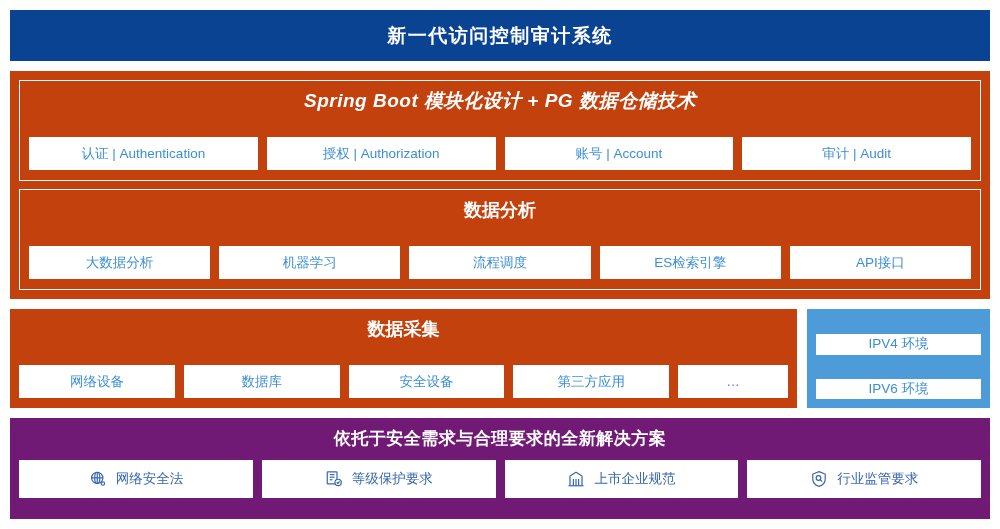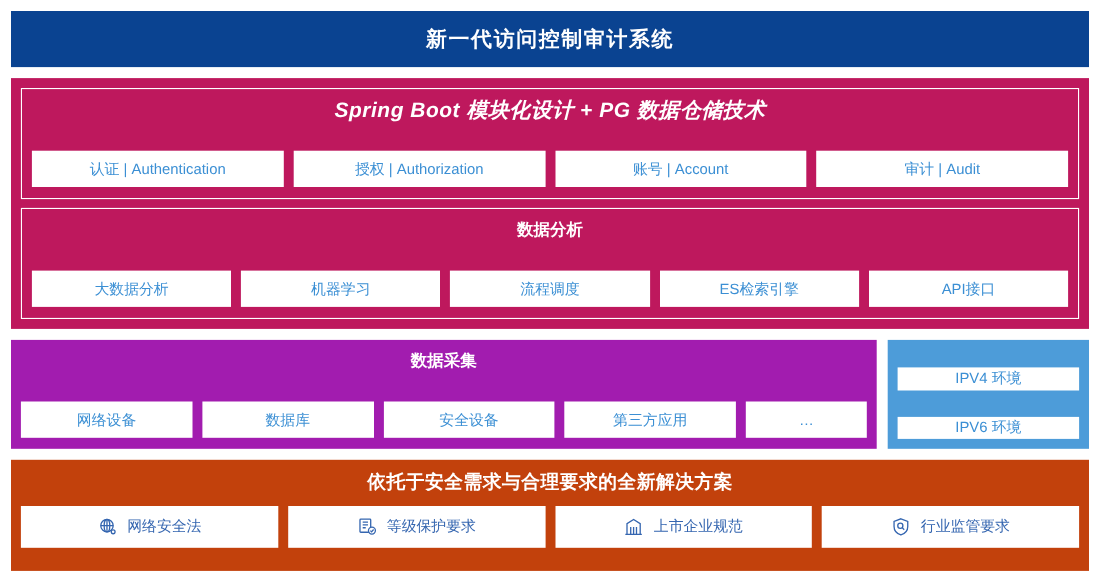--- a/index.html
+++ b/index.html
@@ -35,21 +35,21 @@
   }
   .header-title {
     color: #ffffff;
     font-size: 19px;
     font-weight: bold;
     letter-spacing: 1.5px;
   }
 
   
   .section-light {
-    background: #be185d;
+    background: #c2410c;
     flex: 0 0 auto;
     box-sizing: border-box;
   }
   .stack-section {
     padding: 9px;
     display: flex;
     flex-direction: column;
     gap: 8px;
   }
 
@@ -58,21 +58,21 @@
     border: 1.5px solid #ffffff;
     box-sizing: border-box;
     padding: 8px 9px 10px 9px;
     display: flex;
     flex-direction: column;
     gap: 8px;
   }
   .panel-title {
     text-align: center;
     color: #ffffff;
-    font-size: 15px;
+    font-size: 18px;
     font-weight: bold;
     line-height: 24px;
   }
   .panel-title.italic {
     font-style: italic;
     font-size: 19px;
     letter-spacing: 0.5px;
   }
   .card-row {
     display: flex;
@@ -95,21 +95,21 @@
   }
 
   
   .collect-wrap {
     display: flex;
     gap: 10px;
     flex: 0 0 auto;
   }
   .collect-main {
     flex: 1 1 auto;
-    background: #a21caf;
+    background: #c2410c;
     box-sizing: border-box;
     padding: 8px 9px 10px 9px;
     display: flex;
     flex-direction: column;
     gap: 8px;
   }
   .collect-side {
     flex: 0 0 183px;
     background: #4d9cd9;
     box-sizing: border-box;
@@ -119,21 +119,21 @@
     gap: 8px;
     justify-content: center;
   }
   .collect-side .card {
     height: 28px;
     font-size: 13.5px;
   }
 
   
   .section-dark {
-    background: #c2410c;
+    background: #701a75;
     flex: 1 1 auto;
     box-sizing: border-box;
     padding: 9px 9px 11px 9px;
     display: flex;
     flex-direction: column;
     gap: 9px;
   }
   .section-dark .panel-title {
     font-size: 17px;
     letter-spacing: 0.5px;

